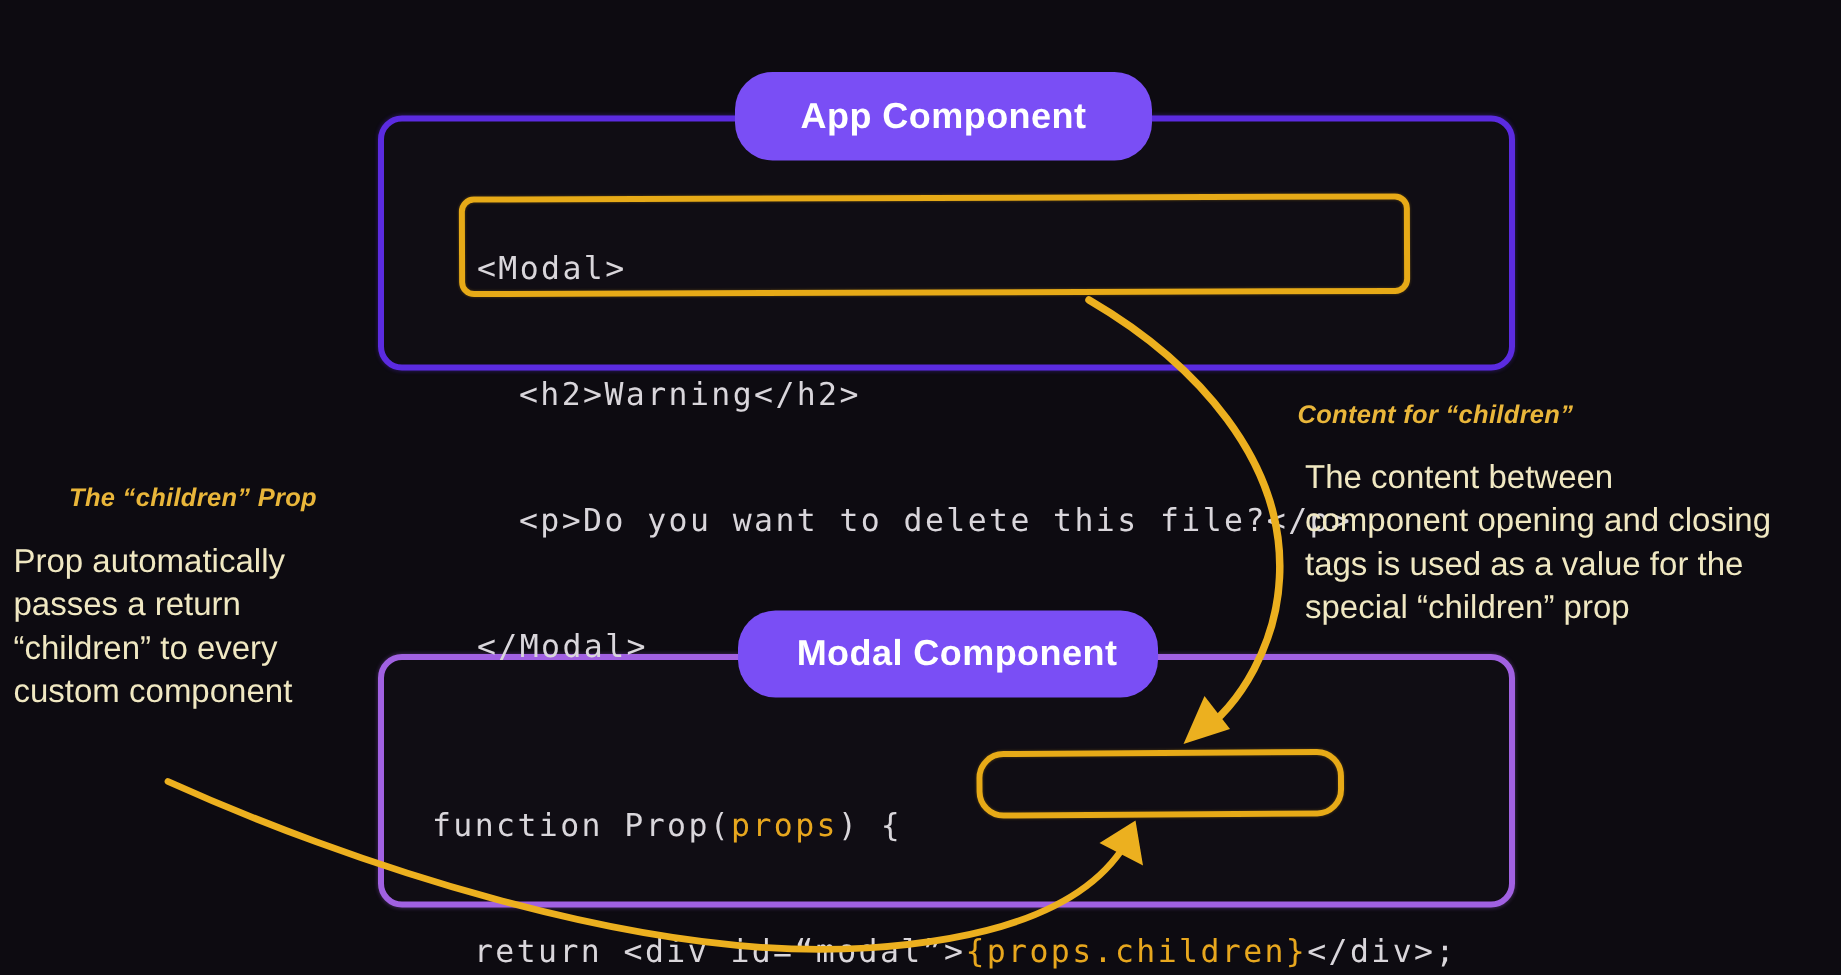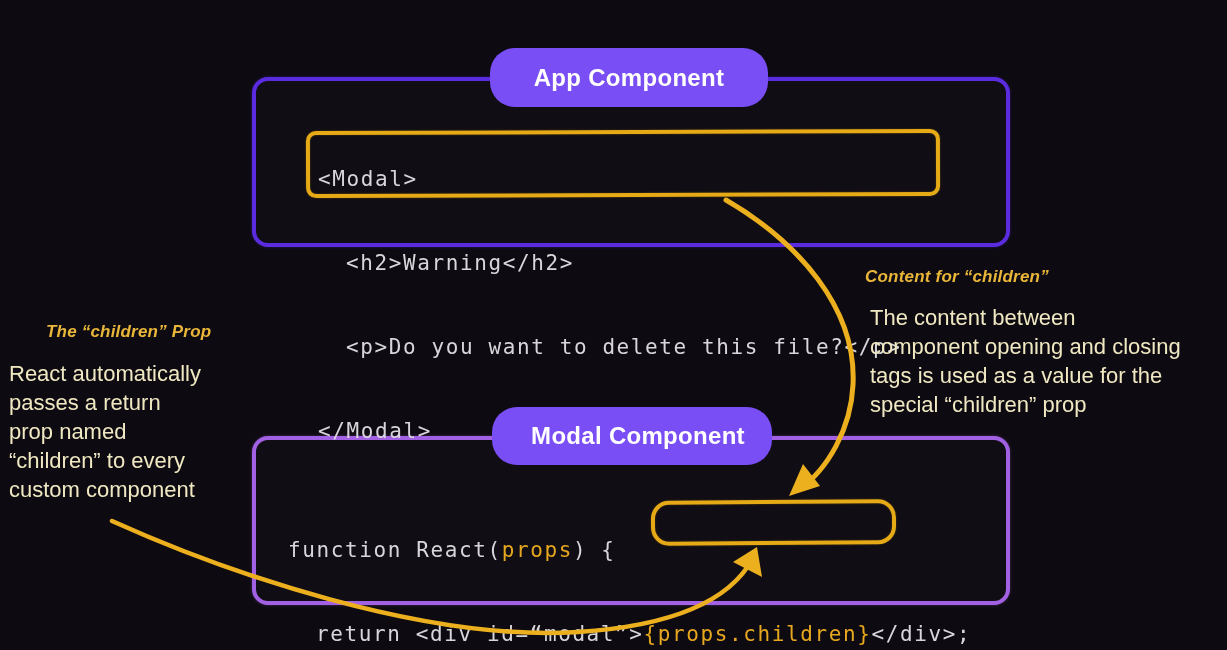--- a/index.html
+++ b/index.html
@@ -102,30 +102,29 @@
     <div>&lt;/Modal&gt;</div>
   </div>
   <div class="hl-rect app-children"></div>
 
   <div class="comp-box modal"></div>
   <div class="badge modal">
     <span>Modal Component</span>
   </div>
   <div class="hl-rect props-pill"></div>
   <div class="code modal">
-    <div><span>function React(</span><span class="tok-gold">props</span><span>) {</span></div>
+    <div><span>function Prop(</span><span class="tok-gold">props</span><span>) {</span></div>
     <div class="indent"><span>return &lt;div id=“modal”&gt;</span><span class="tok-gold">{props.children}</span><span>&lt;/div&gt;;</span></div>
     
   </div>
 
   <div class="note-heading left">The “children” Prop</div>
   <div class="note-body left">
-    <div>React automatically</div>
+    <div>Prop automatically</div>
     <div>passes a return</div>
-    <div>prop named</div>
     <div>“children” to every</div>
     <div>custom component</div>
   </div>
 
   <div class="note-heading right">Content for “children”</div>
   <div class="note-body right">
     <div>The content between</div>
     <div>component opening and closing</div>
     <div>tags is used as a value for the</div>
     <div>special “children” prop</div>

